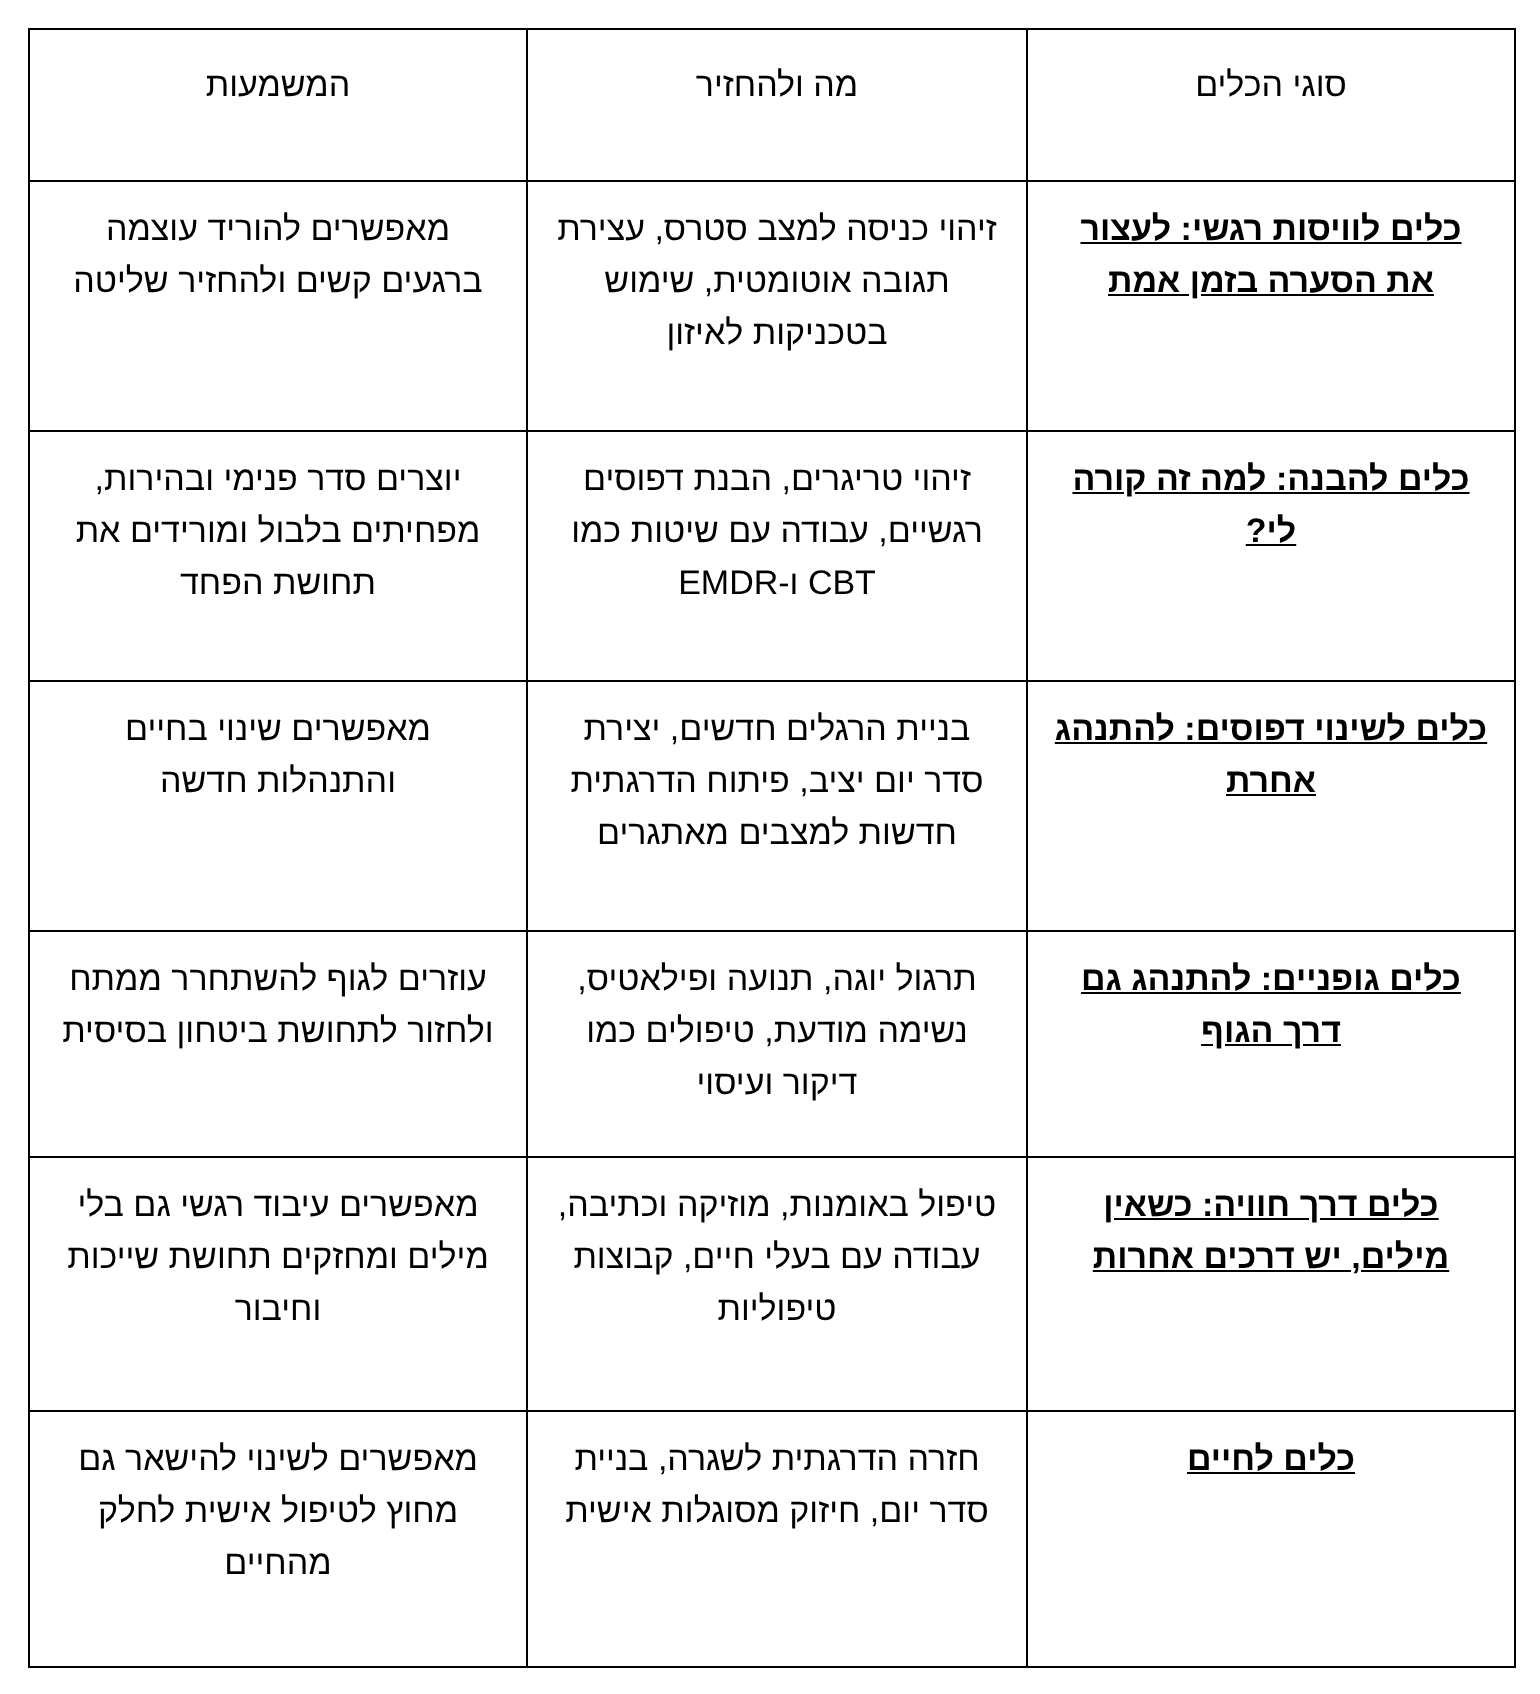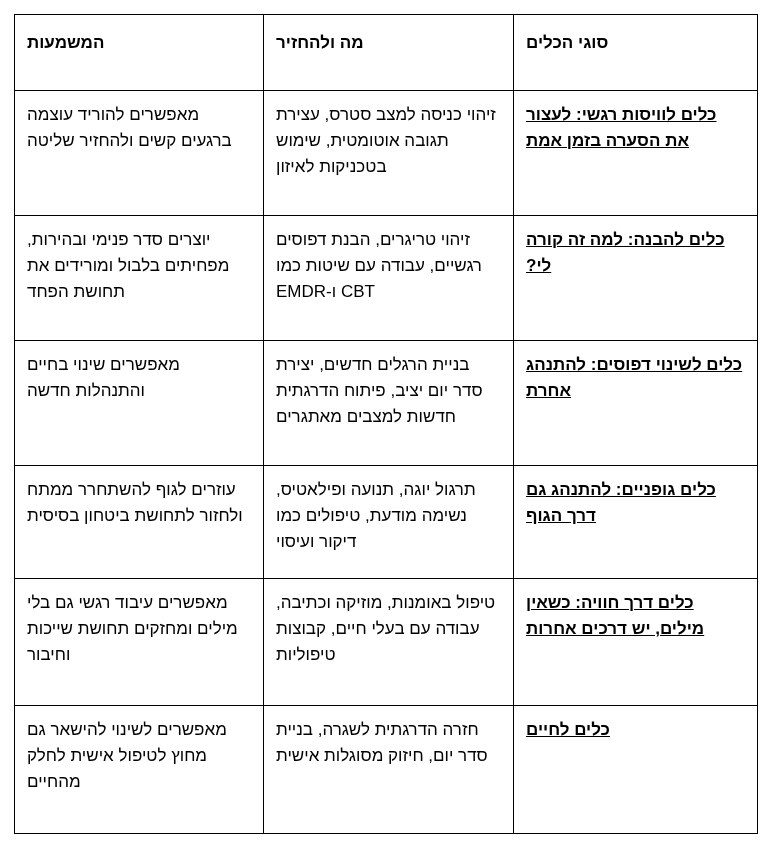--- a/index.html
+++ b/index.html
@@ -29,28 +29,28 @@
   table.tools-table col.col-learn   { width: 250px; }
   table.tools-table col.col-meaning { width: 249px; }
 
   table.tools-table th,
   table.tools-table td {
     border: 1px solid #000000;
     vertical-align: top;
     font-size: 17px;
     line-height: 26px;
     padding: 11px 12px 10px 12px;
-    text-align: left;
+    text-align: center;
     overflow: hidden;
     word-wrap: break-word;
   }
   table.tools-table th {
     height: 76px;
-    text-align: left;
-    font-weight: bold;
+    text-align: center;
+    font-weight: normal;
     padding-top: 15px;
     box-sizing: border-box;
     margin-top: 23px;
   }
   table.tools-table td.cell-type {
     font-weight: bold;
     text-decoration: underline;
   }
   tbody tr:nth-child(1) { height: 125px; }
   tbody tr:nth-child(2) { height: 125px; }

